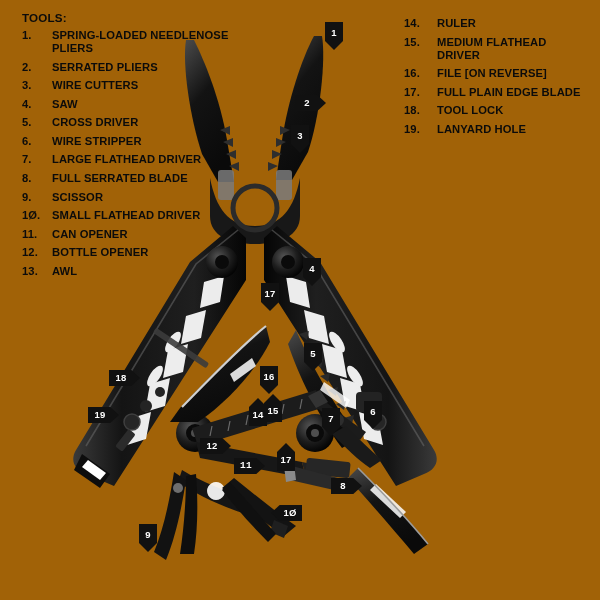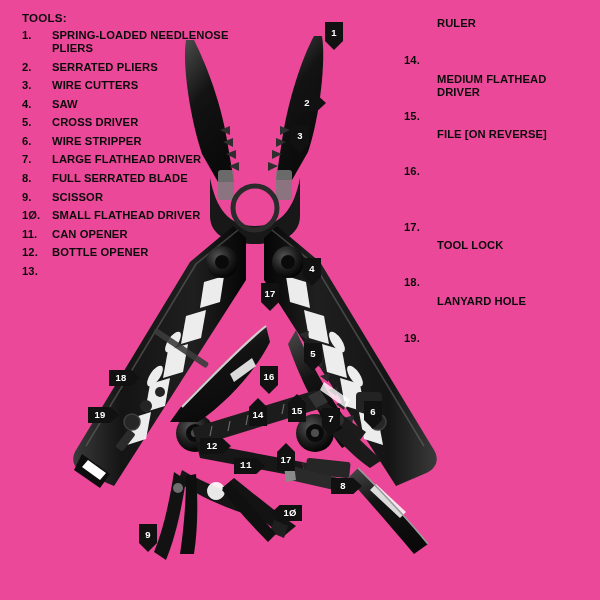--- a/index.html
+++ b/index.html
@@ -4,21 +4,21 @@
 <style>
   html, body {
     margin: 0;
     padding: 0;
     background: #ffffff;
   }
   #page {
     position: relative;
     width: 600px;
     height: 600px;
-    background: #ec4899;
+    background: #a16207;
     overflow: hidden;
     font-family: "Liberation Sans", sans-serif;
     -webkit-font-smoothing: antialiased;
   }
 
   
   .legend {
     position: absolute;
     top: 0;
     font-weight: bold;
@@ -48,21 +48,21 @@
   }
   .legend-num {
     flex: 0 0 auto;
     width: 30px;
     text-align: left;
   }
   .legend-label {
     flex: 1 1 auto;
     white-space: pre-line;
   }
-  #legend-right .legend-num { width: 33px; margin-top: 37px; }
+  #legend-right .legend-num { width: 33px; }
 
   
   #tool-art {
     position: absolute;
     left: 70px;
     top: 30px;
     width: 420px;
     height: 545px;
   }
   #tool-art svg { display: block; width: 100%; height: 100%; }
@@ -163,20 +163,21 @@
         <li class="legend-item">
           <span class="legend-num">11.</span>
           <span class="legend-label">CAN OPENER</span>
         </li>
         <li class="legend-item">
           <span class="legend-num">12.</span>
           <span class="legend-label">BOTTLE OPENER</span>
         </li>
         <li class="legend-item">
           <span class="legend-num">13.</span>
+          <span class="legend-label">AWL</span>
         </li>
       </ul>
   </div>
 
   <div class="legend" id="legend-right">
     <ul class="legend-list" id="legend-right-list">
         <li class="legend-item">
           <span class="legend-num">14.</span>
           <span class="legend-label">RULER</span>
         </li>
@@ -184,20 +185,21 @@
           <span class="legend-num">15.</span>
           <span class="legend-label">MEDIUM FLATHEAD
 DRIVER</span>
         </li>
         <li class="legend-item">
           <span class="legend-num">16.</span>
           <span class="legend-label">FILE [ON REVERSE]</span>
         </li>
         <li class="legend-item">
           <span class="legend-num">17.</span>
+          <span class="legend-label">FULL PLAIN EDGE BLADE</span>
         </li>
         <li class="legend-item">
           <span class="legend-num">18.</span>
           <span class="legend-label">TOOL LOCK</span>
         </li>
         <li class="legend-item">
           <span class="legend-num">19.</span>
           <span class="legend-label">LANYARD HOLE</span>
         </li>
       </ul>
@@ -392,21 +394,21 @@
   <div id="marker-layer">
       <div class="marker down" style="left: 325px; top: 22px;">1</div>
       <div class="marker right" style="left: 295px; top: 95px;">2</div>
       <div class="marker down" style="left: 291px; top: 125px;">3</div>
       <div class="marker down" style="left: 303px; top: 258px;">4</div>
       <div class="marker down" style="left: 261px; top: 283px;">17</div>
       <div class="marker down" style="left: 304px; top: 343px;">5</div>
       <div class="marker down" style="left: 260px; top: 366px;">16</div>
       <div class="marker right" style="left: 109px; top: 370px;">18</div>
       <div class="marker up" style="left: 249px; top: 398px;">14</div>
-      <div class="marker up" style="left: 288px; top: 394px;">15</div>
+      <div class="marker up" style="left: 264px; top: 394px;">15</div>
       <div class="marker down" style="left: 364px; top: 401px;">6</div>
       <div class="marker down" style="left: 322px; top: 408px;">7</div>
       <div class="marker right" style="left: 88px; top: 407px;">19</div>
       <div class="marker right" style="left: 200px; top: 438px;">12</div>
       <div class="marker up" style="left: 277px; top: 443px;">17</div>
       <div class="marker right" style="left: 234px; top: 458px; font-family: Liberation Mono, monospace;">11</div>
       <div class="marker right" style="left: 331px; top: 478px;">8</div>
       <div class="marker left" style="left: 271px; top: 505px;">1Ø</div>
       <div class="marker down" style="left: 139px; top: 524px;">9</div>
     </div>

